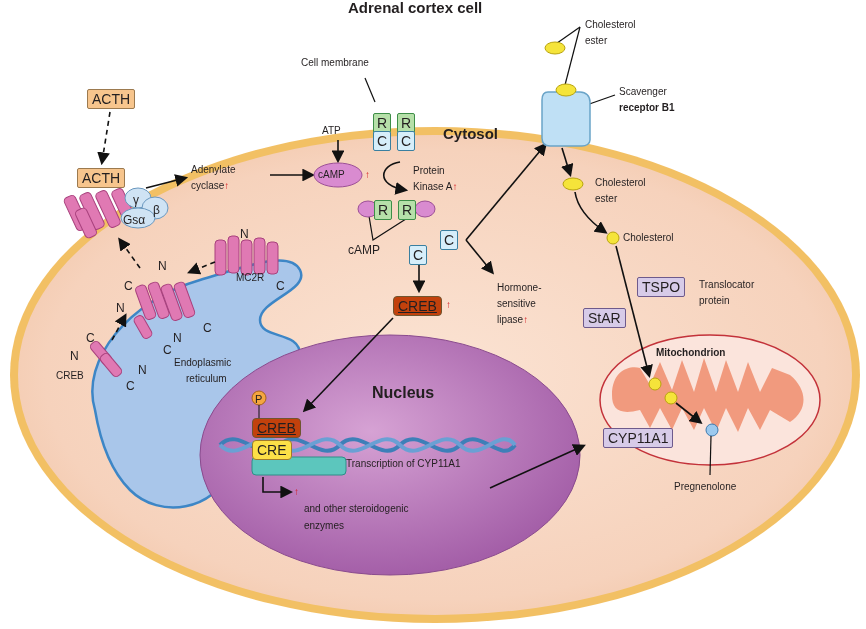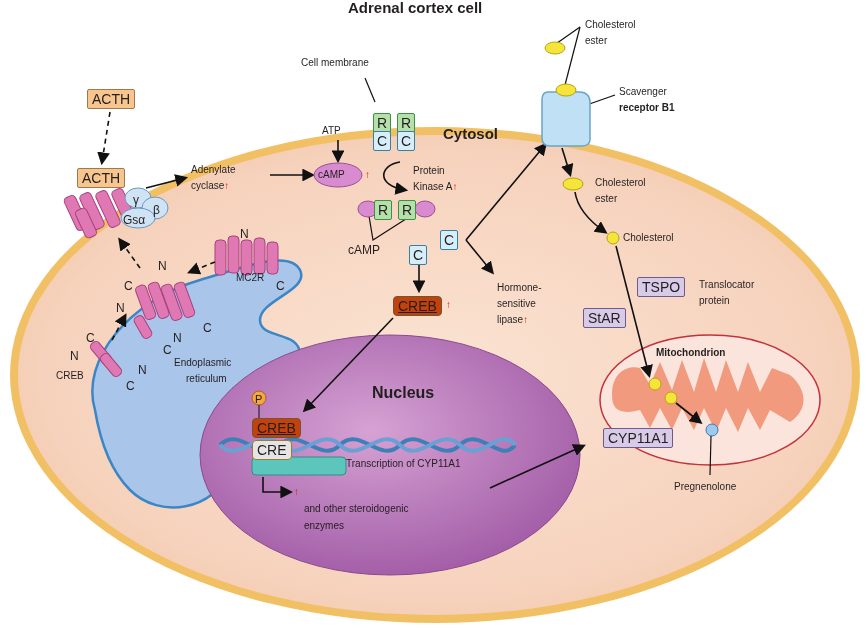--- a/index.html
+++ b/index.html
@@ -4,21 +4,21 @@
 <style>
   html,body{margin:0;padding:0;background:#fff;}
   #stage{position:relative;width:866px;height:625px;overflow:hidden;font-family:"Liberation Sans",sans-serif;color:#231f20;}
   svg{position:absolute;left:0;top:0;}
   .lbl{position:absolute;font-size:10px;line-height:16px;white-space:nowrap;}
   .bold{font-weight:bold;}
   .box{position:absolute;font-size:14px;line-height:18px;padding:0 4px;border:1px solid #8a6a40;border-radius:2px;white-space:nowrap;}
   .acth{background:#f7c58d;border-color:#9c7a4f;}
   .purplebox{background:#d7cbe8;border-color:#6e5a8c;}
   .creb{background:#c2410c;border-color:#6f5530;border-radius:4px;text-decoration:underline;}
-  .cre{background:#e5e5e5;border-color:#a07a2c;border-radius:4px;}
+  .cre{background:#fde047;border-color:#a07a2c;border-radius:4px;}
   .cbox{background:#d6eefa;border-color:#3a7fa0;padding:0 3px;}
   .redup{color:#d4151b;font-weight:bold;}
   .small{font-size:12px;}
 </style>
 </head>
 <body>
 
 <div id="stage">
 <svg width="866" height="629" viewBox="0 0 866 629">
   <defs>

